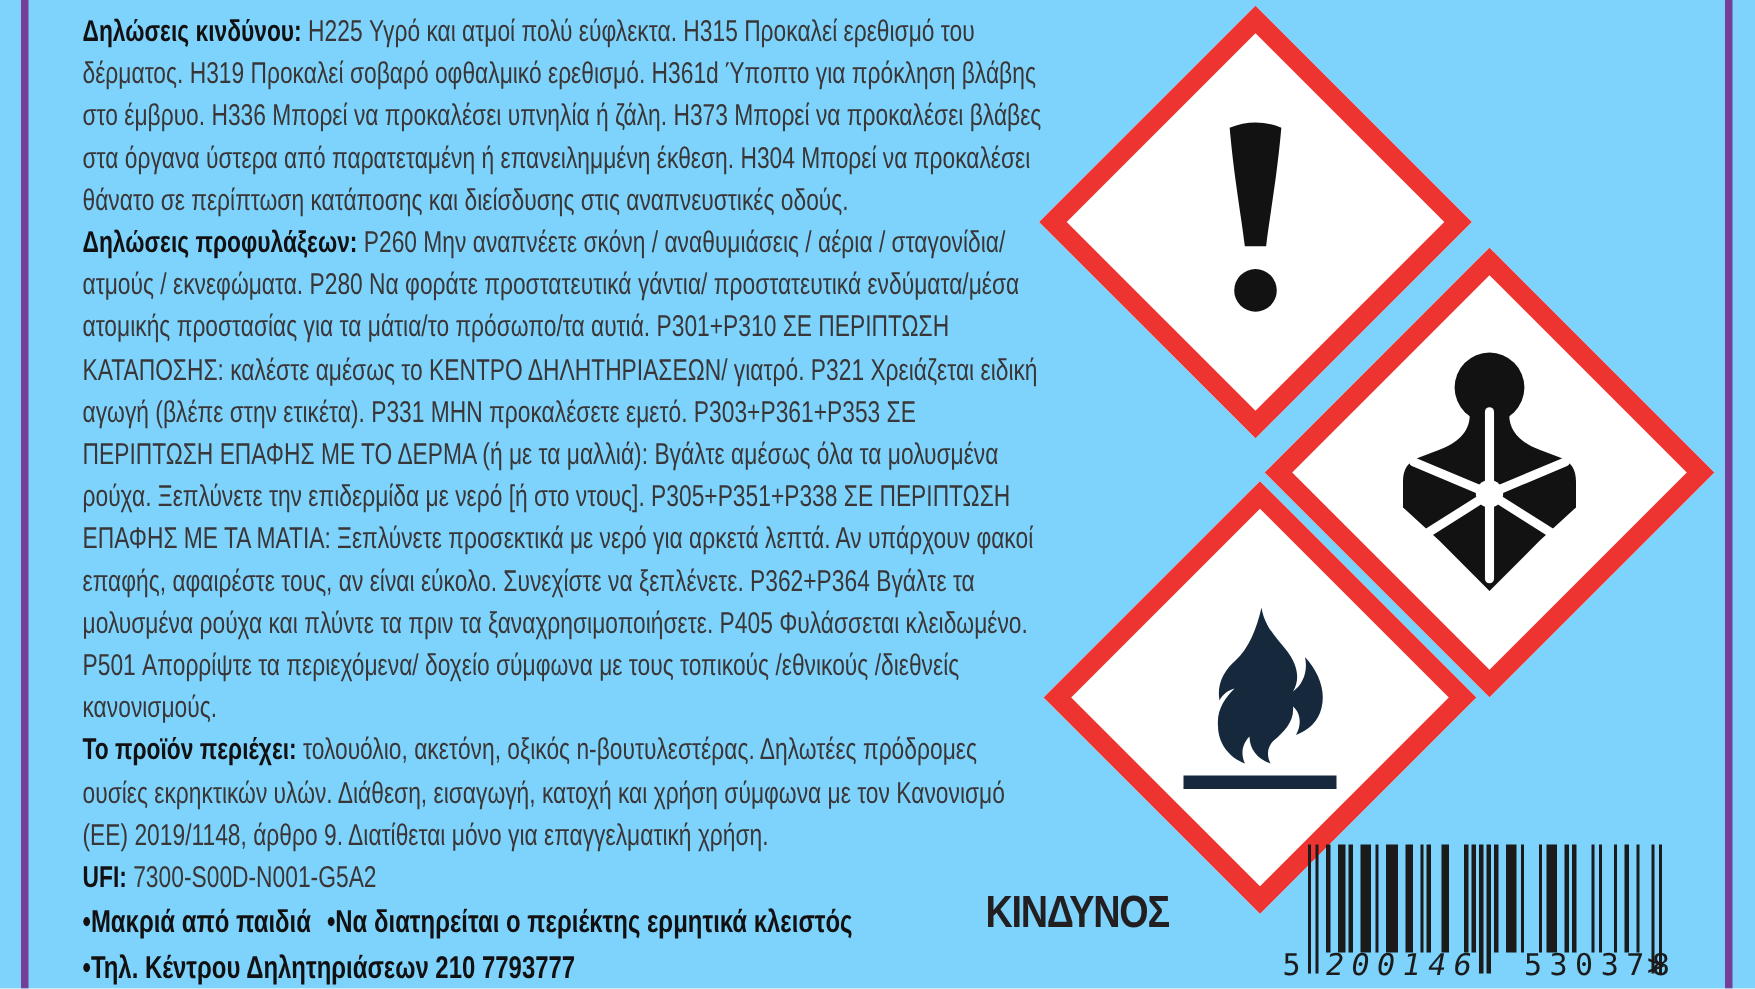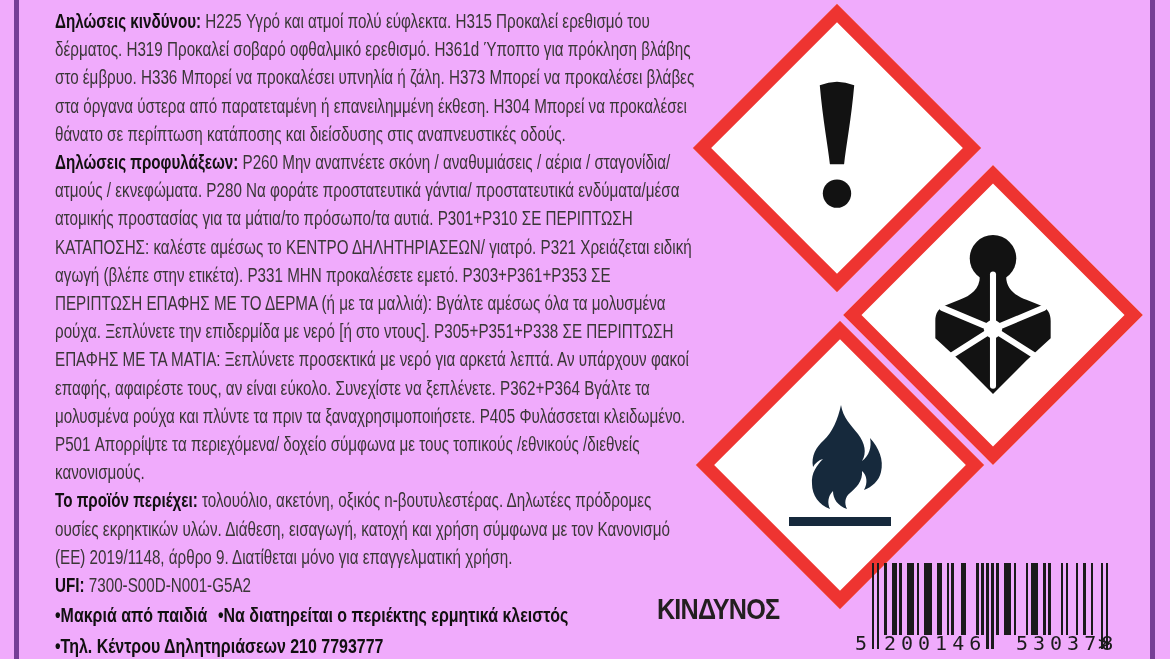--- a/index.html
+++ b/index.html
@@ -5,21 +5,21 @@
   :root{
     --red:#ee3431;
     --purple:#753e97;
     --ink:#231f20;
     --body:#3a3637;
     --navy:#16293c;
   }
   *{margin:0;padding:0;box-sizing:border-box;}
   html,body{width:1170px;height:659px;overflow:hidden;background:#fff;
     font-family:"Liberation Sans",sans-serif;color:var(--body);}
-  .label{position:relative;width:1170px;height:659px;background:#f0abfc;}
+  .label{position:relative;width:1170px;height:659px;background:#7dd3fc;}
 
   .vline{position:absolute;top:0;bottom:0;width:5px;background:var(--purple);}
   .vline.left{left:14px;}
   .vline.right{left:1150px;}
 
   
   .text-col{
     position:absolute;left:55px;top:7px;width:842px;
     transform:scaleX(0.76);transform-origin:0 0;
     font-size:20px;line-height:28.2px;letter-spacing:0;
@@ -48,21 +48,21 @@
 
   
   .barcode{position:absolute;left:872px;top:563px;width:236px;height:92px;}
   .barcode .bar{position:absolute;top:0;height:72px;background:#1b1b1b;}
   .barcode .bar.guard{height:86px;}
   .bc-digit{
     position:absolute;top:68px;font-family:"DejaVu Sans Mono",monospace;
     font-size:20px;color:#1b1b1b;white-space:nowrap;
   }
   .bc-first{left:-17px;}
-  .bc-left{left:12px;letter-spacing:5px;}
+  .bc-left{left:12px;letter-spacing:5px;font-style:italic;}
   .bc-right{left:127px;letter-spacing:5px;margin-left:17px;}
   .bc-end{left:226px;}
 </style>
 </head>
 <body>
 
 <div class="label">
 
   <div class="vline left"></div>
   <div class="vline right"></div>

